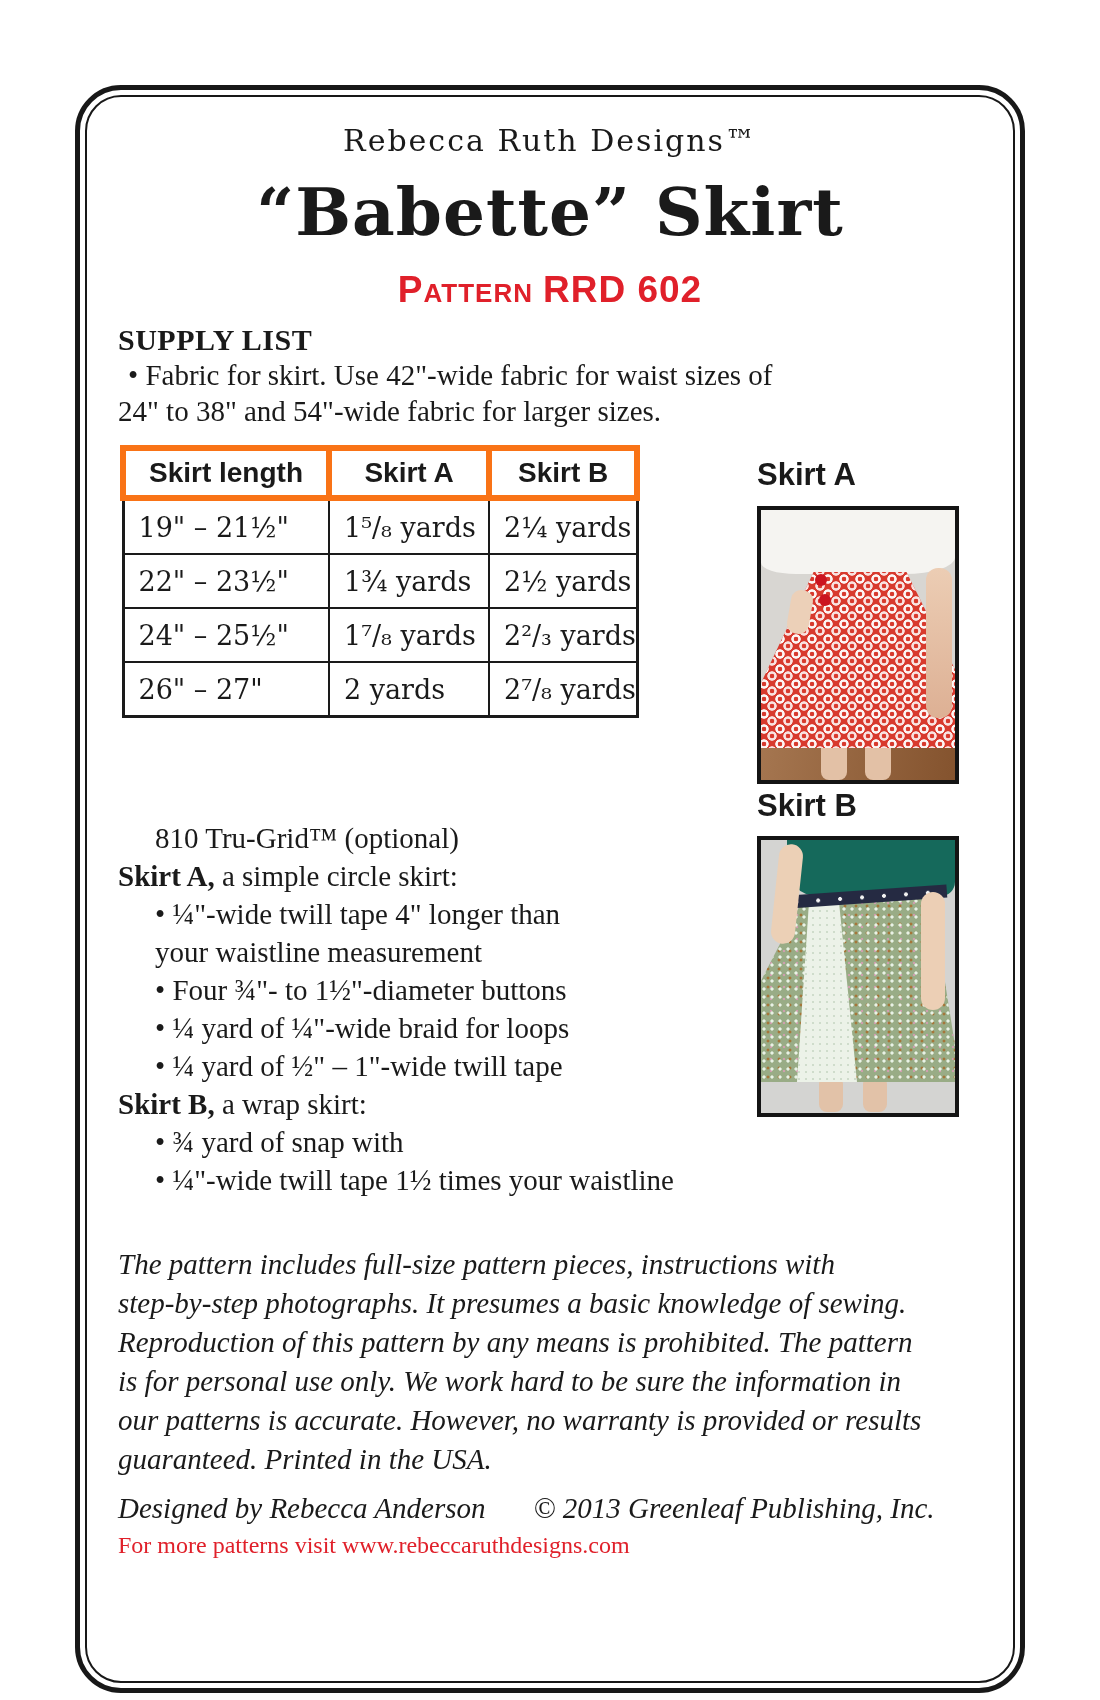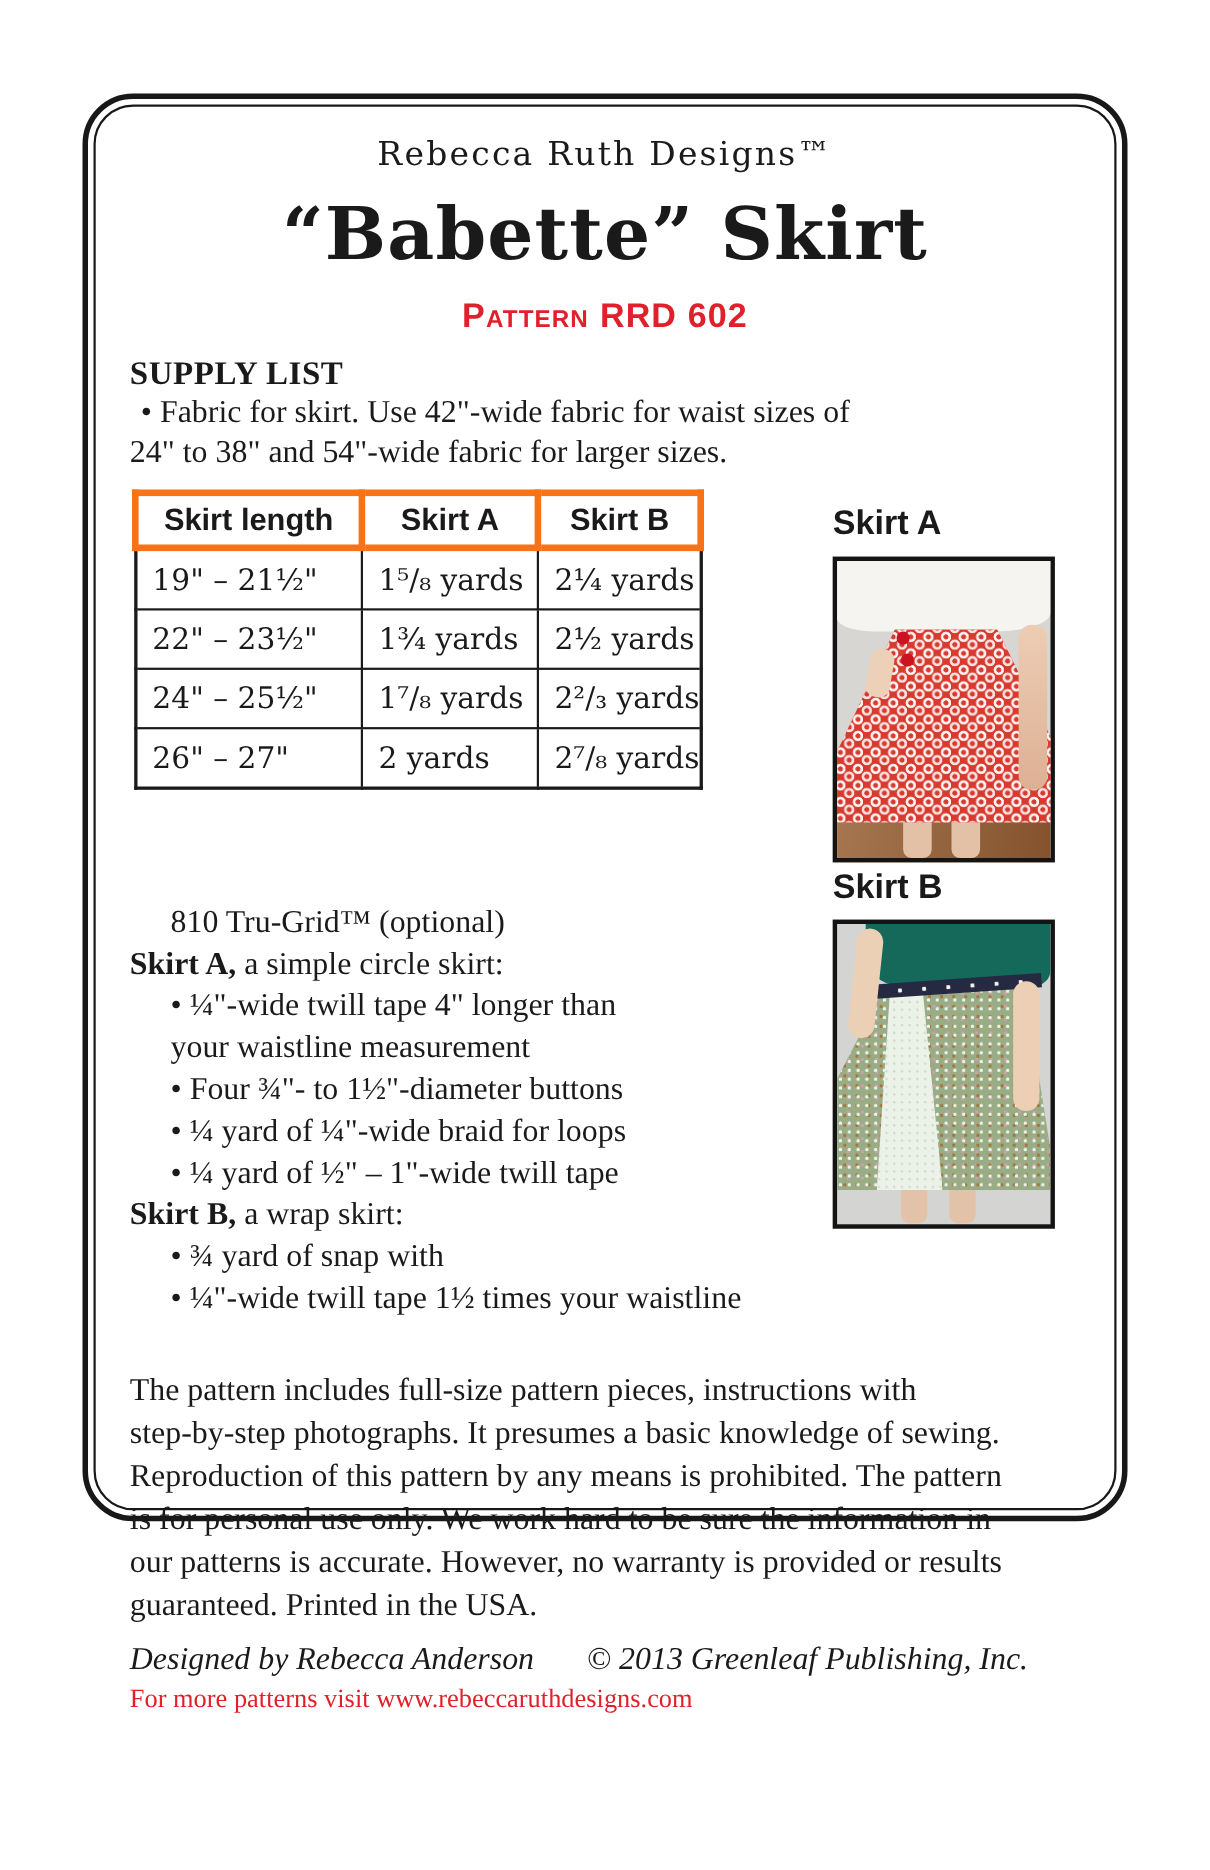--- a/index.html
+++ b/index.html
@@ -1,28 +1,28 @@
 <!DOCTYPE html>
 <html><head>
 <meta charset="utf-8">
 <title>Pattern Envelope</title>
 <style>
   html,body{margin:0;padding:0;}
   body{
     width:1100px;height:1700px;position:relative;background:#ffffff;
     font-family:"Liberation Serif", serif;color:#1a1a1a;overflow:hidden;
   }
-  .card{position:absolute;left:75px;top:85px;width:950px;height:1298px;}
+  .card{position:absolute;left:75px;top:85px;width:950px;height:1608px;}
   .border-outer{position:absolute;inset:0;border:5px solid #181818;border-radius:46px;pointer-events:none;}
   .border-inner{position:absolute;inset:10px;border:2px solid #181818;border-radius:36px;pointer-events:none;}
 
   .centered{position:absolute;left:0;width:100%;text-align:center;}
   .brand{top:38px;font-family:"DejaVu Serif", serif;font-size:30px;letter-spacing:2px;}
   .title{top:88px;font-family:"DejaVu Serif", serif;font-size:66px;font-weight:bold;letter-spacing:1px;}
-  .pattern-line{top:184px;font-family:"Liberation Sans", sans-serif;font-weight:bold;font-size:31px;letter-spacing:1px;}
+  .pattern-line{top:184px;font-family:"Liberation Sans", sans-serif;font-weight:bold;font-size:37px;letter-spacing:1px;}
   .pattern-label{font-variant:small-caps;margin-right:10px;}
 
   .supply-heading{position:absolute;left:43px;top:238px;font-size:30px;font-weight:bold;letter-spacing:0.5px;}
   .t-line{position:absolute;font-size:29px;line-height:36px;white-space:nowrap;}
   .intro1{left:53px;top:272px;}
   .intro2{left:43px;top:308px;}
 
   table.size-table{
     position:absolute;left:45px;top:360px;border-collapse:collapse;
     border:3px solid #1a1a1a;table-layout:fixed;
@@ -95,21 +95,21 @@
   
   .s-line{position:absolute;font-size:29px;line-height:36px;white-space:nowrap;}
   .x-bullet{left:50px;}
   .x-flush{left:43px;}
   .x-sub{left:80px;}
   .lead{font-weight:bold;}
   .st1{top:697px;}.st2{top:735px;}.st3{top:773px;}.st4{top:811px;}.st5{top:849px;}
   .st6{top:887px;}.st7{top:925px;}.st8{top:963px;}.st9{top:1001px;}.st10{top:1039px;}.st11{top:1077px;}
 
   
-  .d-line{position:absolute;left:43px;font-size:29px;line-height:38px;white-space:nowrap;}
+  .d-line{position:absolute;left:43px;font-size:29px;line-height:38px;font-style:italic;white-space:nowrap;}
   .dt1{top:1160px;}.dt2{top:1199px;}.dt3{top:1238px;}.dt4{top:1277px;}.dt5{top:1316px;}.dt6{top:1355px;}
 
   .credit-line{position:absolute;left:43px;top:1407px;font-size:29px;font-style:italic;white-space:nowrap;}
   .credit-gap{margin-left:48px;}
   .url-line{position:absolute;left:43px;top:1447px;font-size:24px;white-space:nowrap;}
 </style>
 </head>
 <body>
 
 <div class="card">

